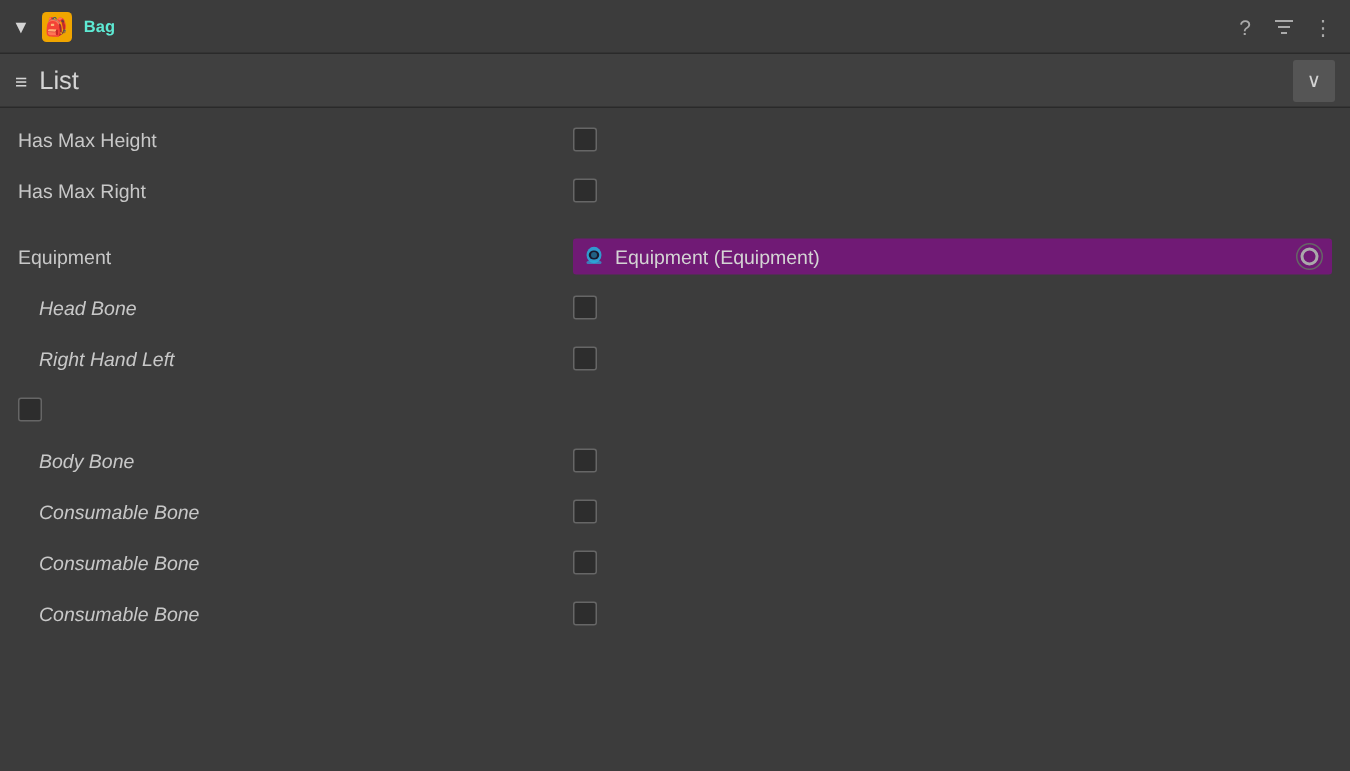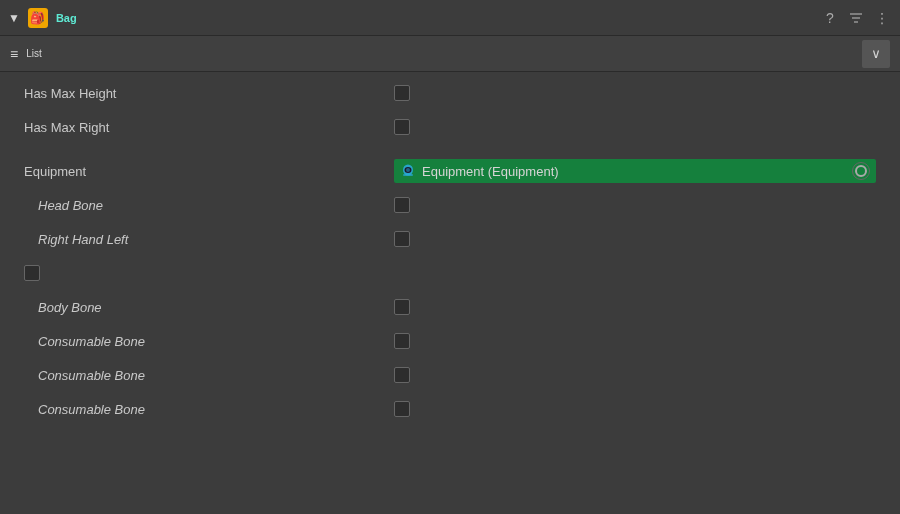--- a/index.html
+++ b/index.html
@@ -79,21 +79,21 @@
     }
 
     .list-icon {
       margin-right: 8px;
       color: #d4d4d4;
       font-size: 14px;
     }
 
     .list-title {
       flex: 1;
-      font-size: 10px;
+      font-size: 17px;
       color: #d4d4d4;
     }
 
     .list-dropdown-btn {
       width: 28px;
       height: 28px;
       display: flex;
       align-items: center;
       justify-content: center;
       background: #555;
@@ -104,21 +104,21 @@
 
     
     .properties {
       padding: 4px 0;
     }
 
     .prop-row {
       display: flex;
       align-items: center;
       height: 34px;
-      padding: 0 24px;
+      padding: 0 12px;
     }
 
     .prop-label {
       width: 370px;
       color: #c8c8c8;
       font-size: 13px;
     }
 
     .prop-label.indented {
       padding-left: 14px;
@@ -133,21 +133,21 @@
       border-radius: 2px;
       flex-shrink: 0;
       cursor: pointer;
     }
 
     
     .equipment-ref {
       display: flex;
       align-items: center;
       flex: 1;
-      background: #15803d;
+      background: #701a75;
       height: 24px;
       border-radius: 2px;
       padding: 0 6px;
       gap: 6px;
       min-width: 0;
     }
 
     .equipment-ref-icon {
       width: 16px;
       height: 16px;

